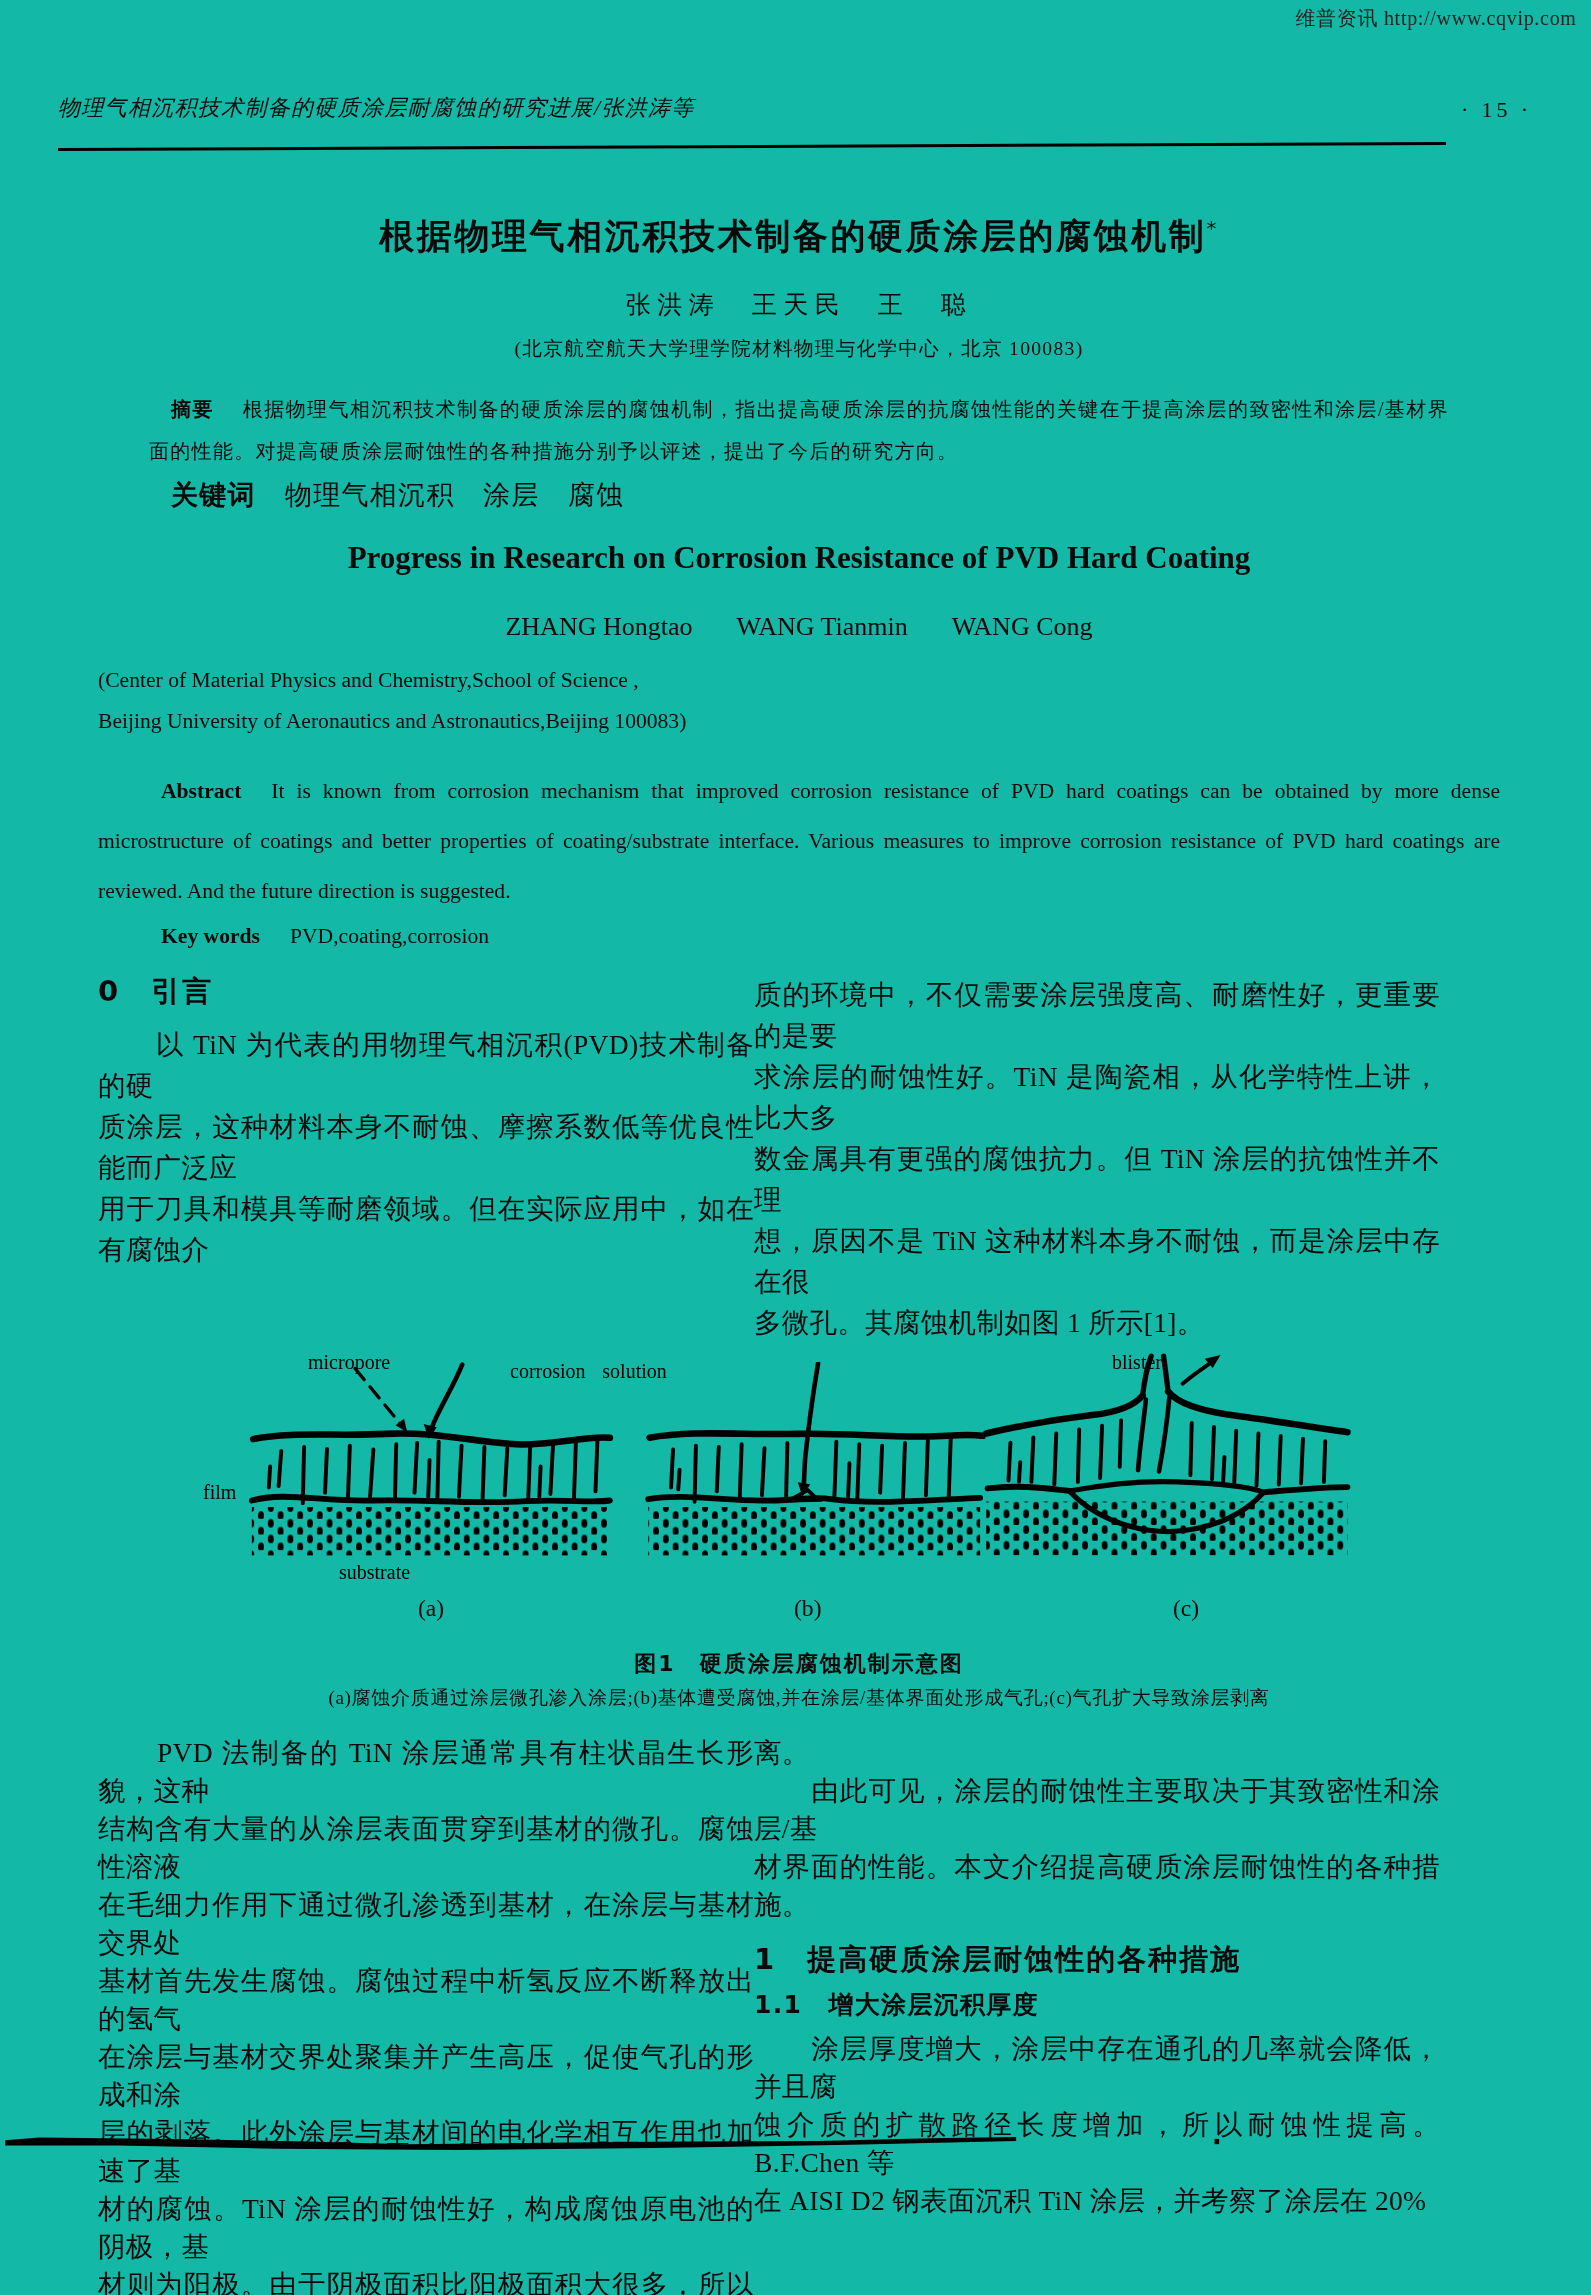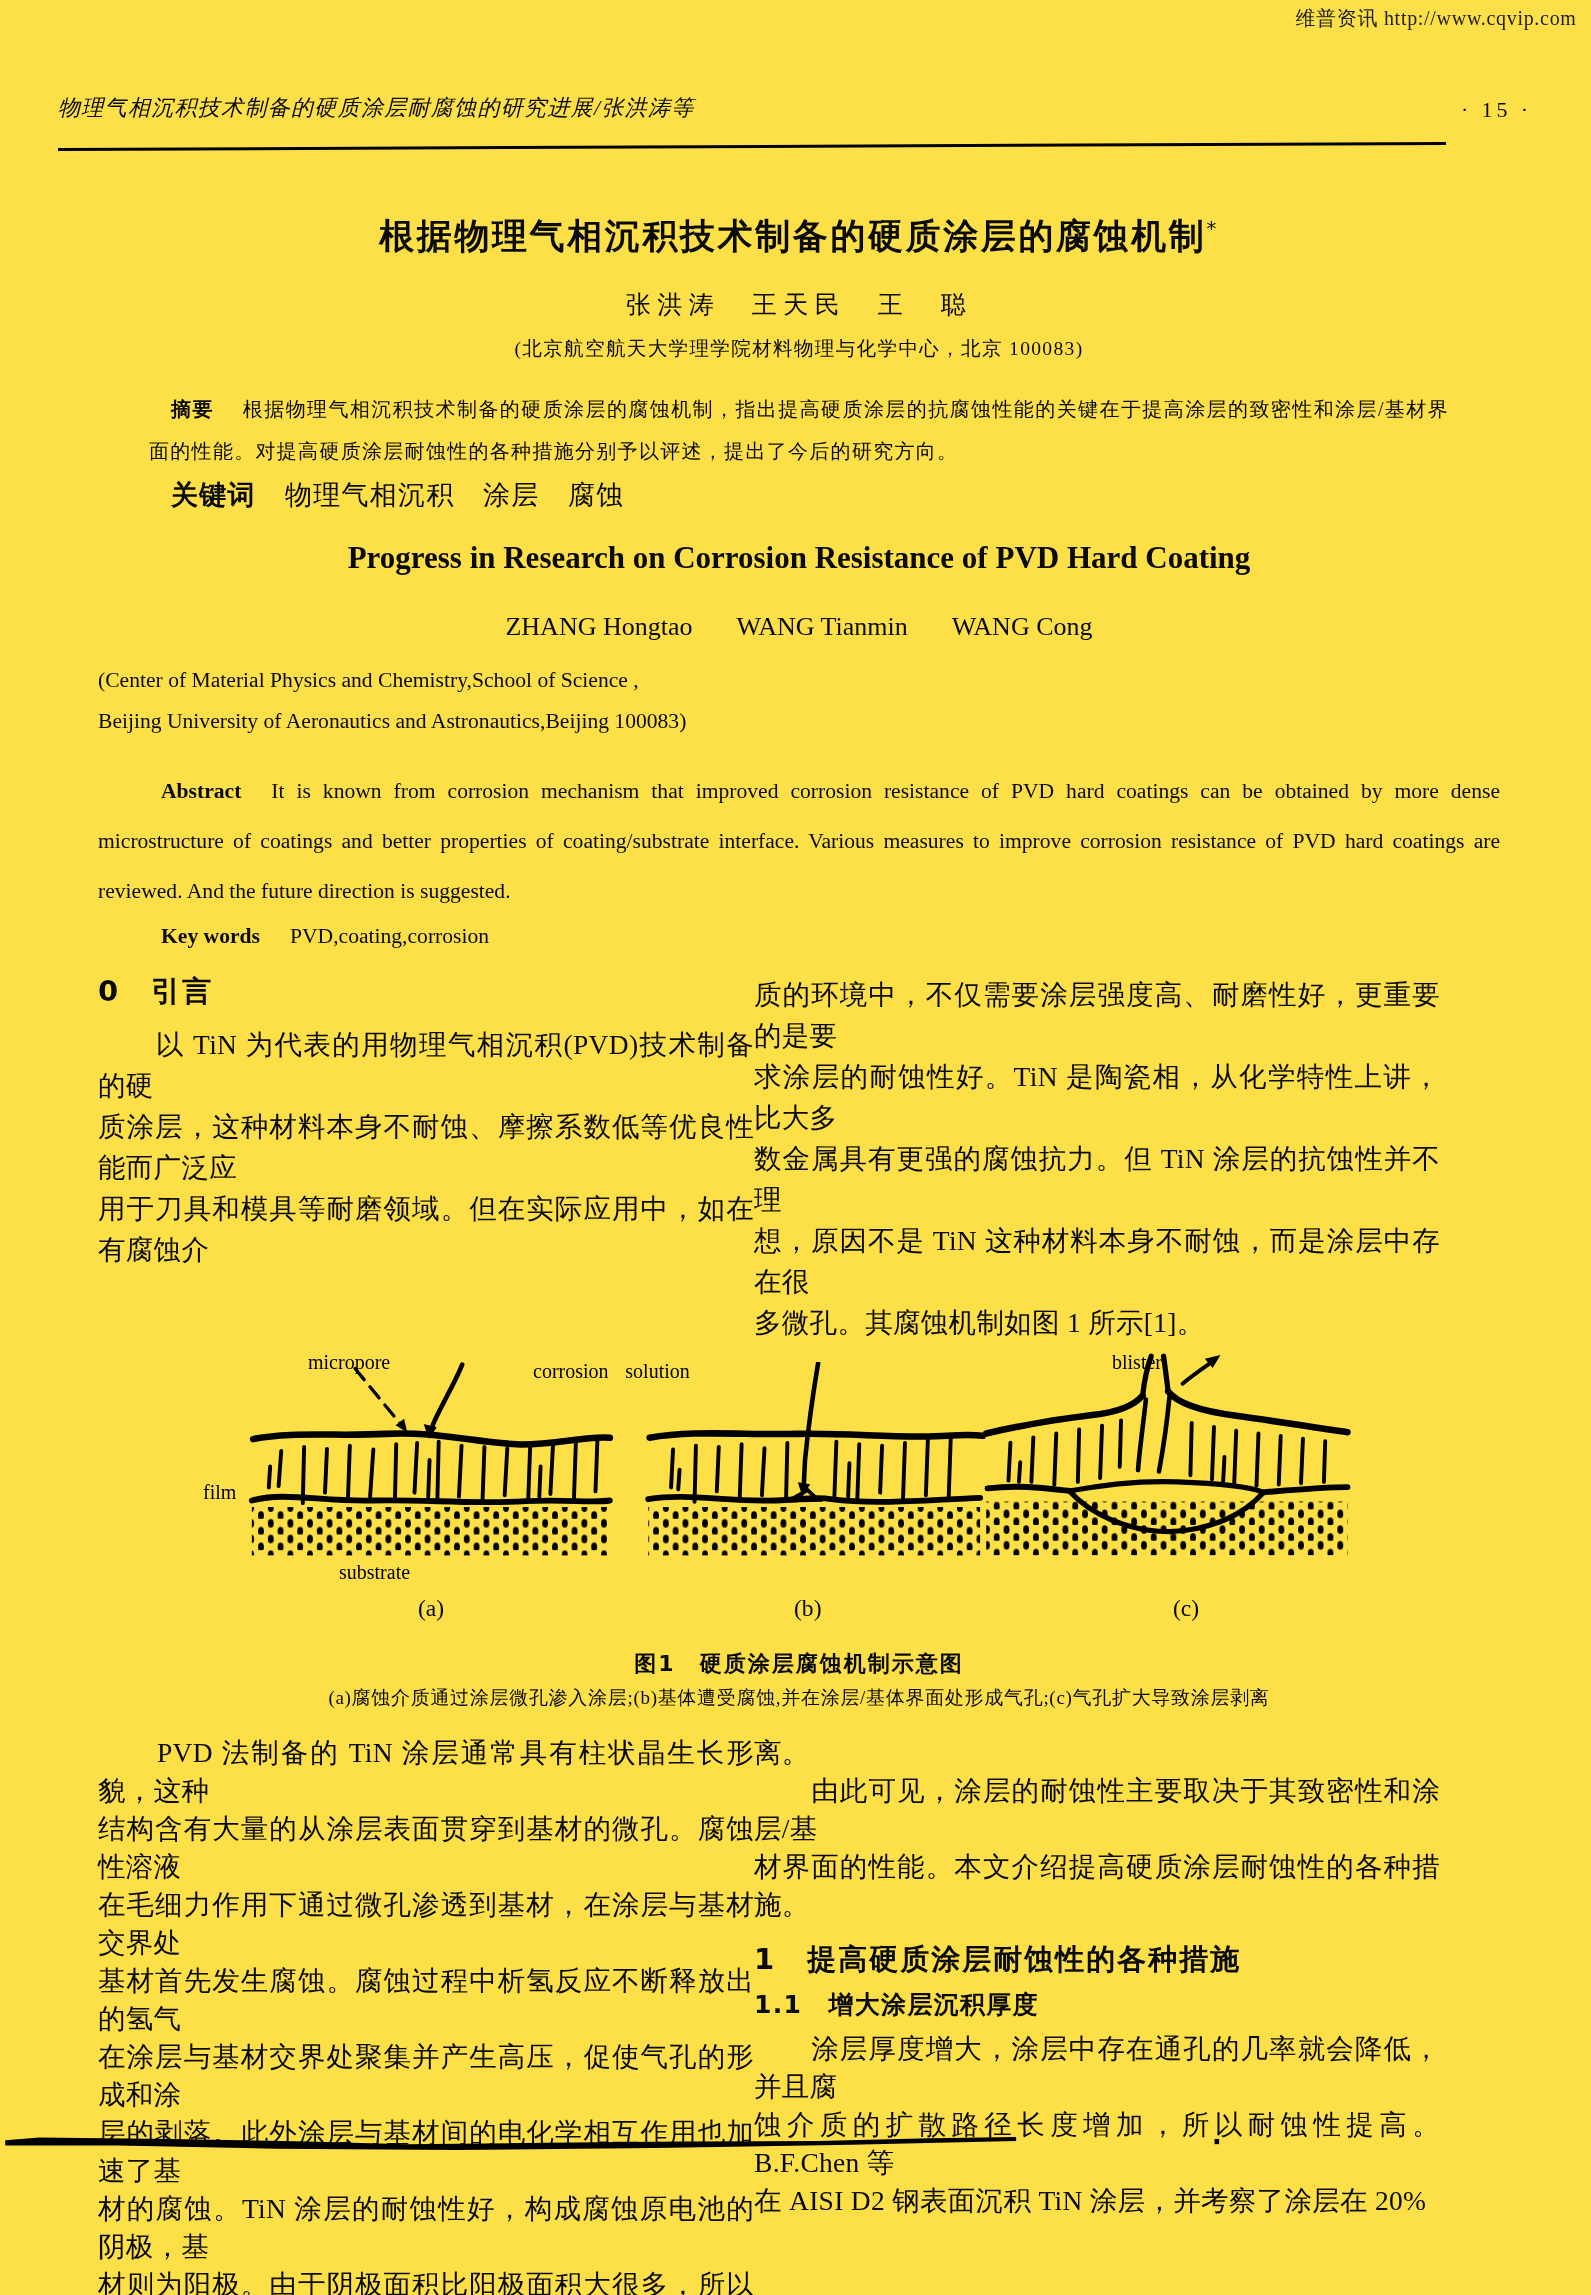--- a/index.html
+++ b/index.html
@@ -1,17 +1,17 @@
 <!DOCTYPE html>
 <html style="font-size:10.5px"><head>
 <meta charset="utf-8">
 <style>
   html,body{margin:0;padding:0;background:#e8e8e8;}
   .page{
-    position:relative;width:1591px;height:2295px;background:#fde047;color:#0a0a0a;
+    position:relative;width:1591px;height:2295px;background:#14b8a6;color:#0a0a0a;
     font-family:"Liberation Serif","DejaVu Serif",serif;overflow:hidden;
   }
   
   .watermark{position:absolute;top:5.2px;right:14.4px;font-size:20px;color:#222;letter-spacing:0.7px;}
   
   .running-header{position:absolute;left:58px;right:59px;top:93px;display:flex;justify-content:space-between;align-items:flex-end;}
   .running-title{font-size:22px;letter-spacing:1.3px;font-style:italic;}
   .page-number{font-size:22px;letter-spacing:3.9px;}
   .header-rule{position:absolute;left:58px;top:145px;width:1388px;height:2.6px;background:#000;transform:rotate(-0.25deg);}
   
@@ -98,21 +98,21 @@
 求涂层的耐蚀性好。TiN 是陶瓷相，从化学特性上讲，比大多
 数金属具有更强的腐蚀抗力。但 TiN 涂层的抗蚀性并不理
 想，原因不是 TiN 这种材料本身不耐蚀，而是涂层中存在很
 多微孔。其腐蚀机制如图 1 所示[1]。</div>
       </div>
     </div>
 
     <div class="figure">
 
       <span class="fig-label" style="left:210px;top:0px;">micropore</span>
-      <span class="fig-label" style="left:435px;top:9.2px;word-spacing:11.8px;">corrosion solution</span>
+      <span class="fig-label" style="left:412px;top:9.2px;word-spacing:11.8px;">corrosion solution</span>
       <span class="fig-label" style="left:1014px;top:0px;">blister</span>
       <span class="fig-label" style="left:105px;top:130px;">film</span>
       <span class="fig-label" style="left:241px;top:210px;">substrate</span>
       <span class="fig-tag" style="left:320px;top:244px;">(a)</span>
       <span class="fig-tag" style="left:696px;top:244px;">(b)</span>
       <span class="fig-tag" style="left:1075px;top:244px;">(c)</span>
 
       <svg class="fig-sketch" style="left:147px;top:10.5px;" width="373" height="196" viewBox="0 0 570 300">
         <defs>
           <pattern id="pa-dots" width="30" height="24" patternUnits="userSpaceOnUse">

